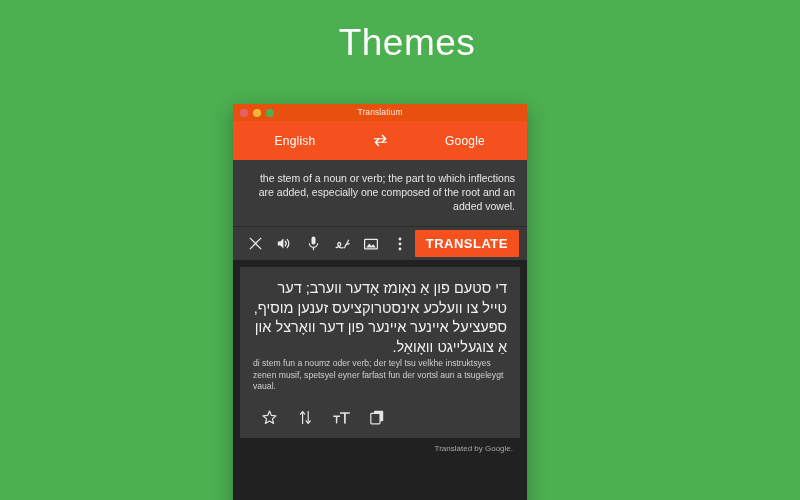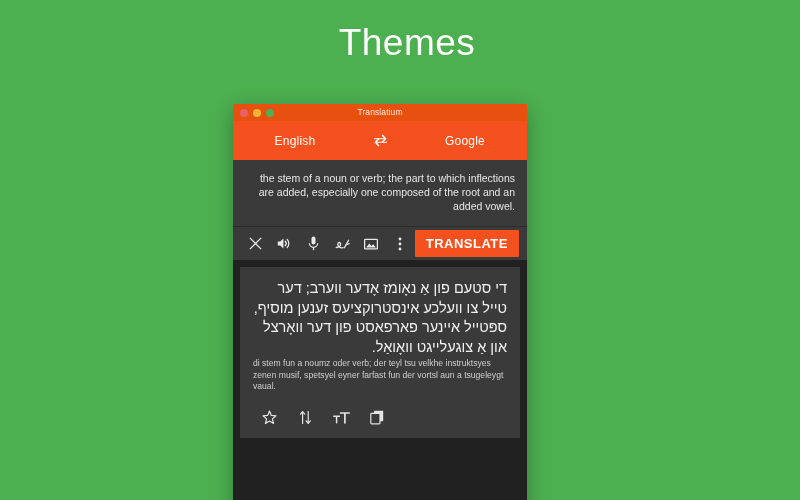--- a/index.html
+++ b/index.html
@@ -295,21 +295,21 @@
       </span>
     </div>
 
     <div class="spacer"></div>
 
     <div class="translate-btn">TRANSLATE</div>
   </div>
 
   <div class="result-area">
     <div class="result-card">
-      <div class="result-main">די סטעם פון אַ נאָומז אָדער ווערב; דער טייל צו וועלכע אינסטרוקציעס זענען מוסיף, ספּטייל איינער פארפאסט פון דער וואָרצל און אַ צוגעלייגט וואָואַל.</div>
+      <div class="result-main">די סטעם פון אַ נאָומז אָדער ווערב; דער טייל צו וועלכע אינסטרוקציעס זענען מוסיף, ספּעציעל איינער איינער פון דער וואָרצל און אַ צוגעלייגט וואָואַל.</div>
       <div class="result-translit">di stem fun a noumz oder verb; der teyl tsu velkhe instruktsyes zenen musif, spetsyel eyner farfast fun der vortsl aun a tsugeleygt vaual.</div>
 
       <div class="result-actions">
 
         <div class="res-icon">
           <span>
             <svg width="15" height="15" viewBox="0 0 15 15">
               <path d="M7.5 1 L9.35 5.4 L14 5.8 L10.45 8.9 L11.55 13.5 L7.5 11 L3.45 13.5 L4.55 8.9 L1 5.8 L5.65 5.4 Z" fill="none" stroke="#e4e4e4" stroke-width="1.2" stroke-linejoin="round"></path>
             </svg>
           </span>
@@ -340,20 +340,21 @@
             <svg width="14" height="15" viewBox="0 0 14 15">
               <rect x="4.0" y="0.8" width="9.2" height="10.4" rx="0.8" fill="#e4e4e4"></rect>
               <rect x="0.8" y="3.4" width="9.2" height="10.4" rx="0.8" fill="#3a3a3a" stroke="#e4e4e4" stroke-width="1.2"></rect>
             </svg>
           </span>
         </div>
 
       </div>
     </div>
 
+    <div class="attribution">Translated by Google.</div>
   </div>
 
   <div class="bottom-nav">
 
     
 
     
 
     
 

